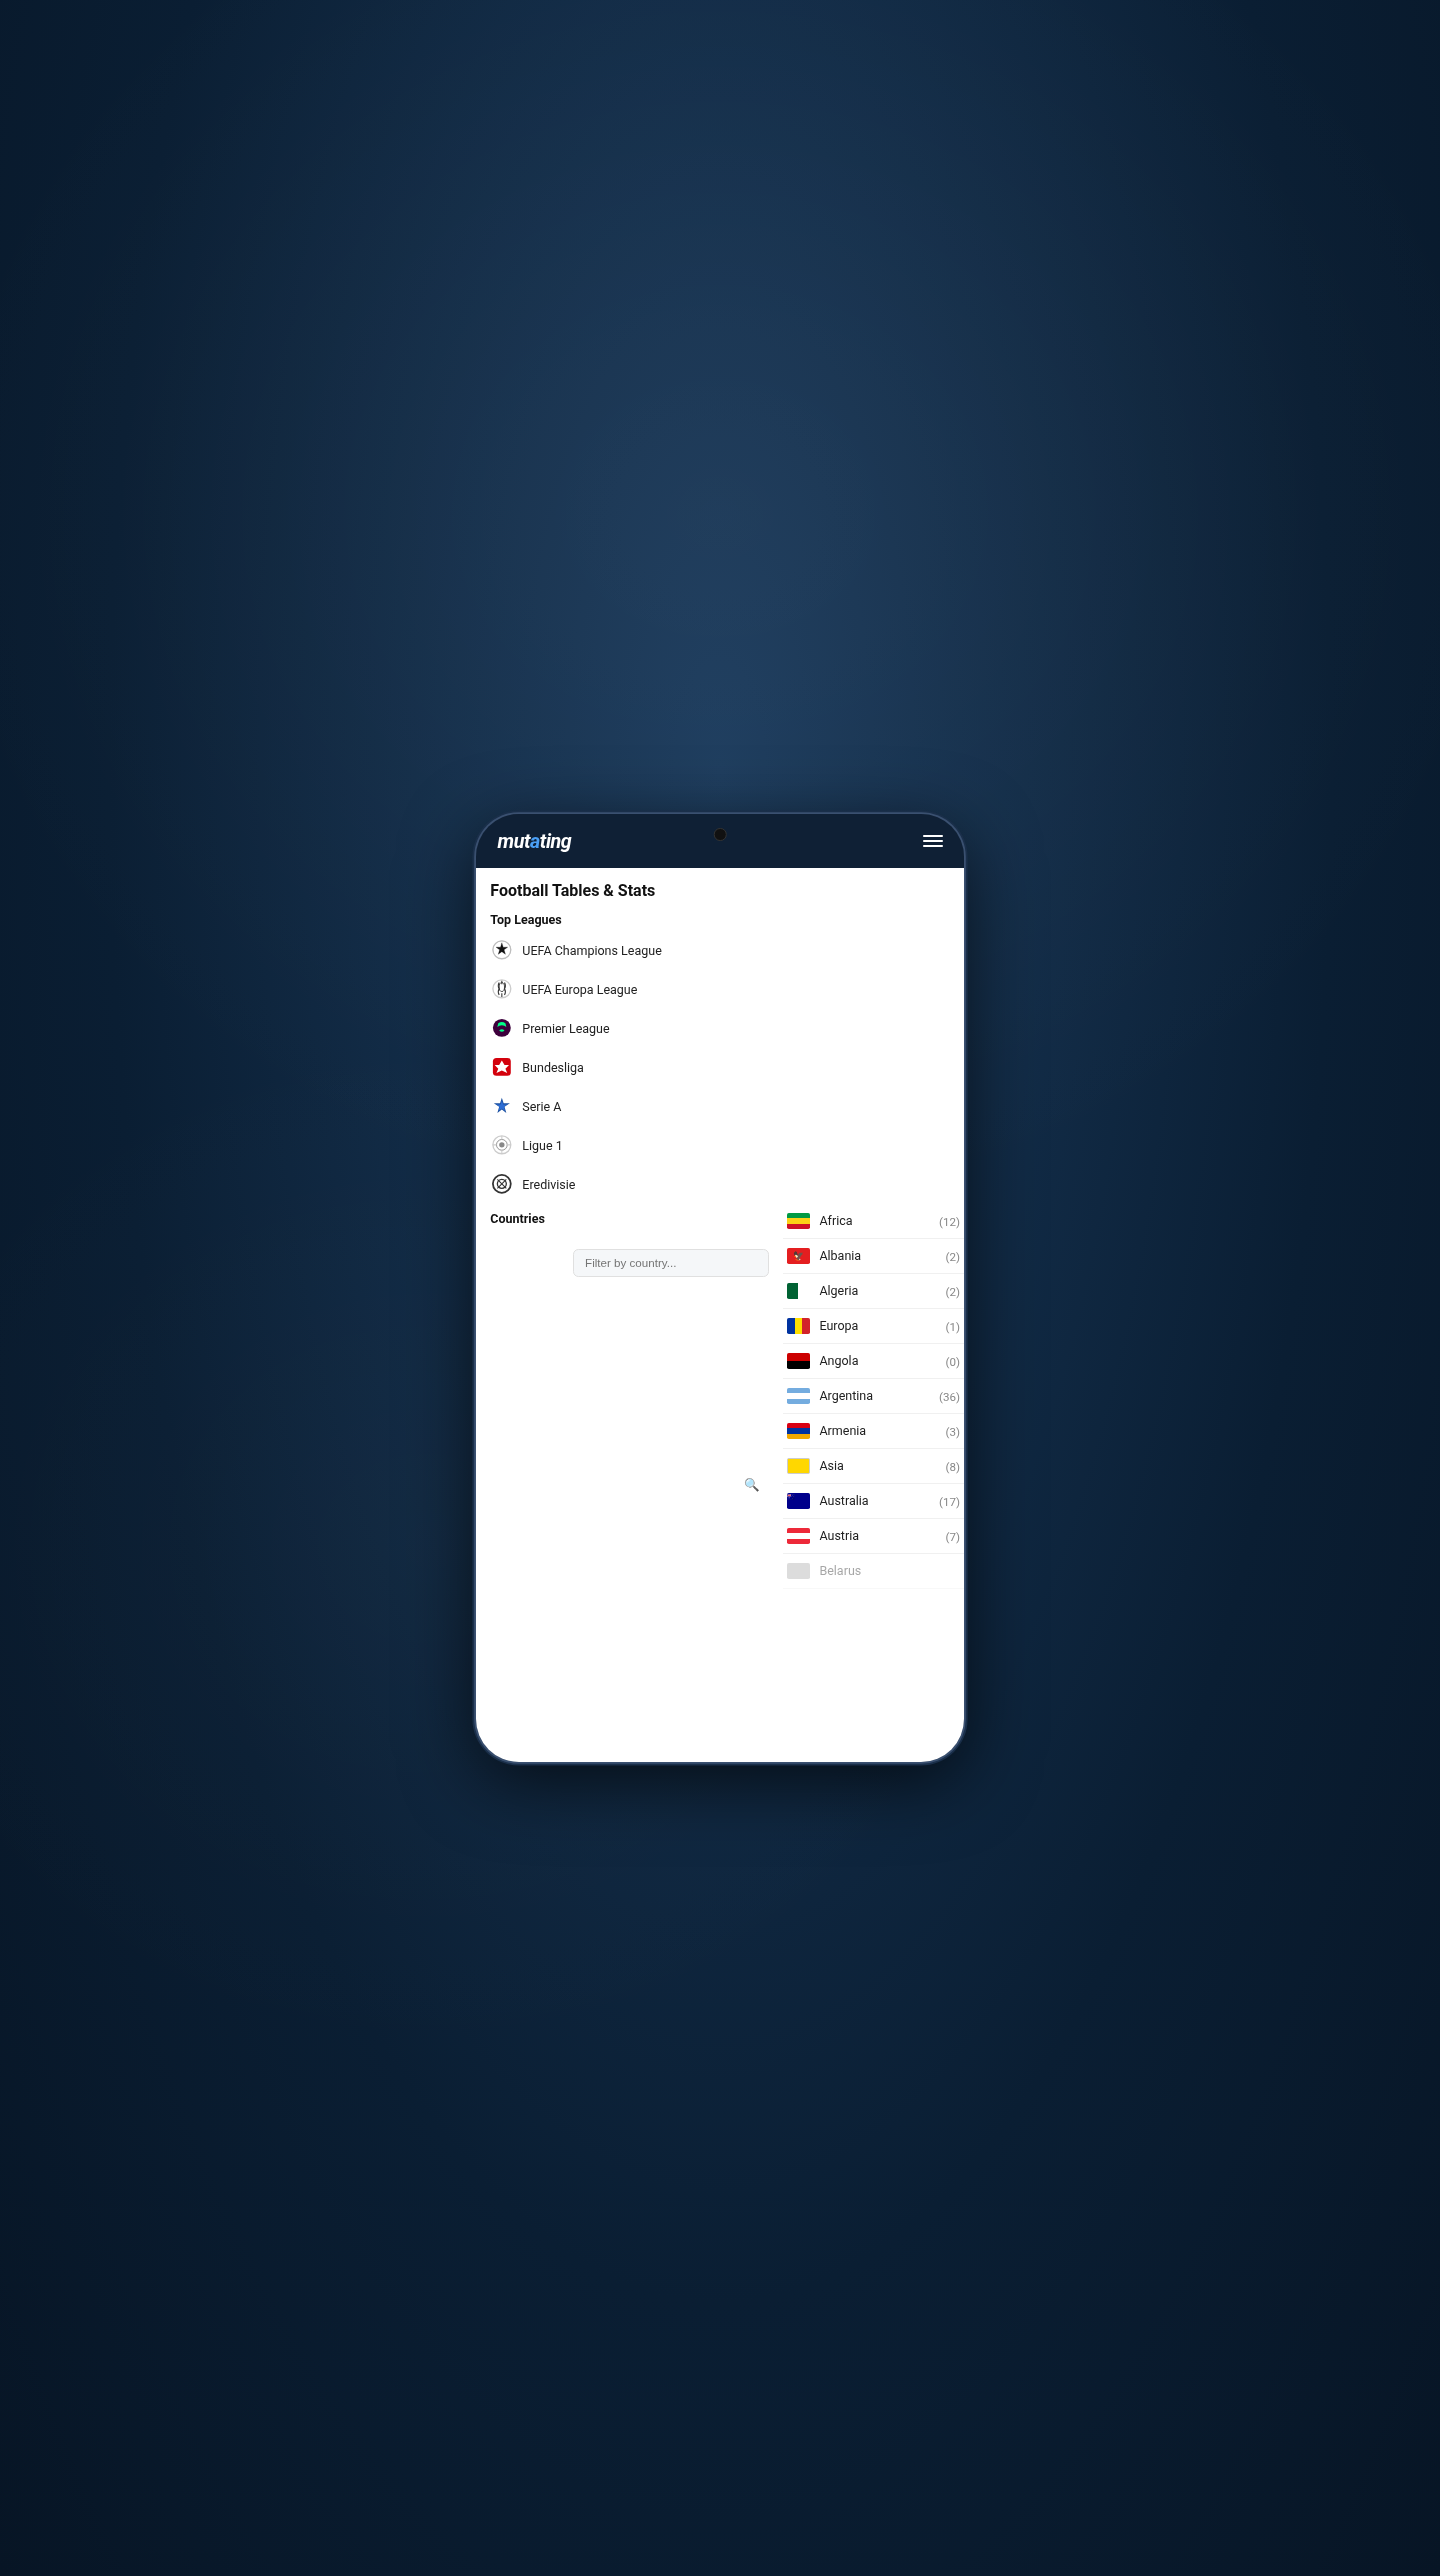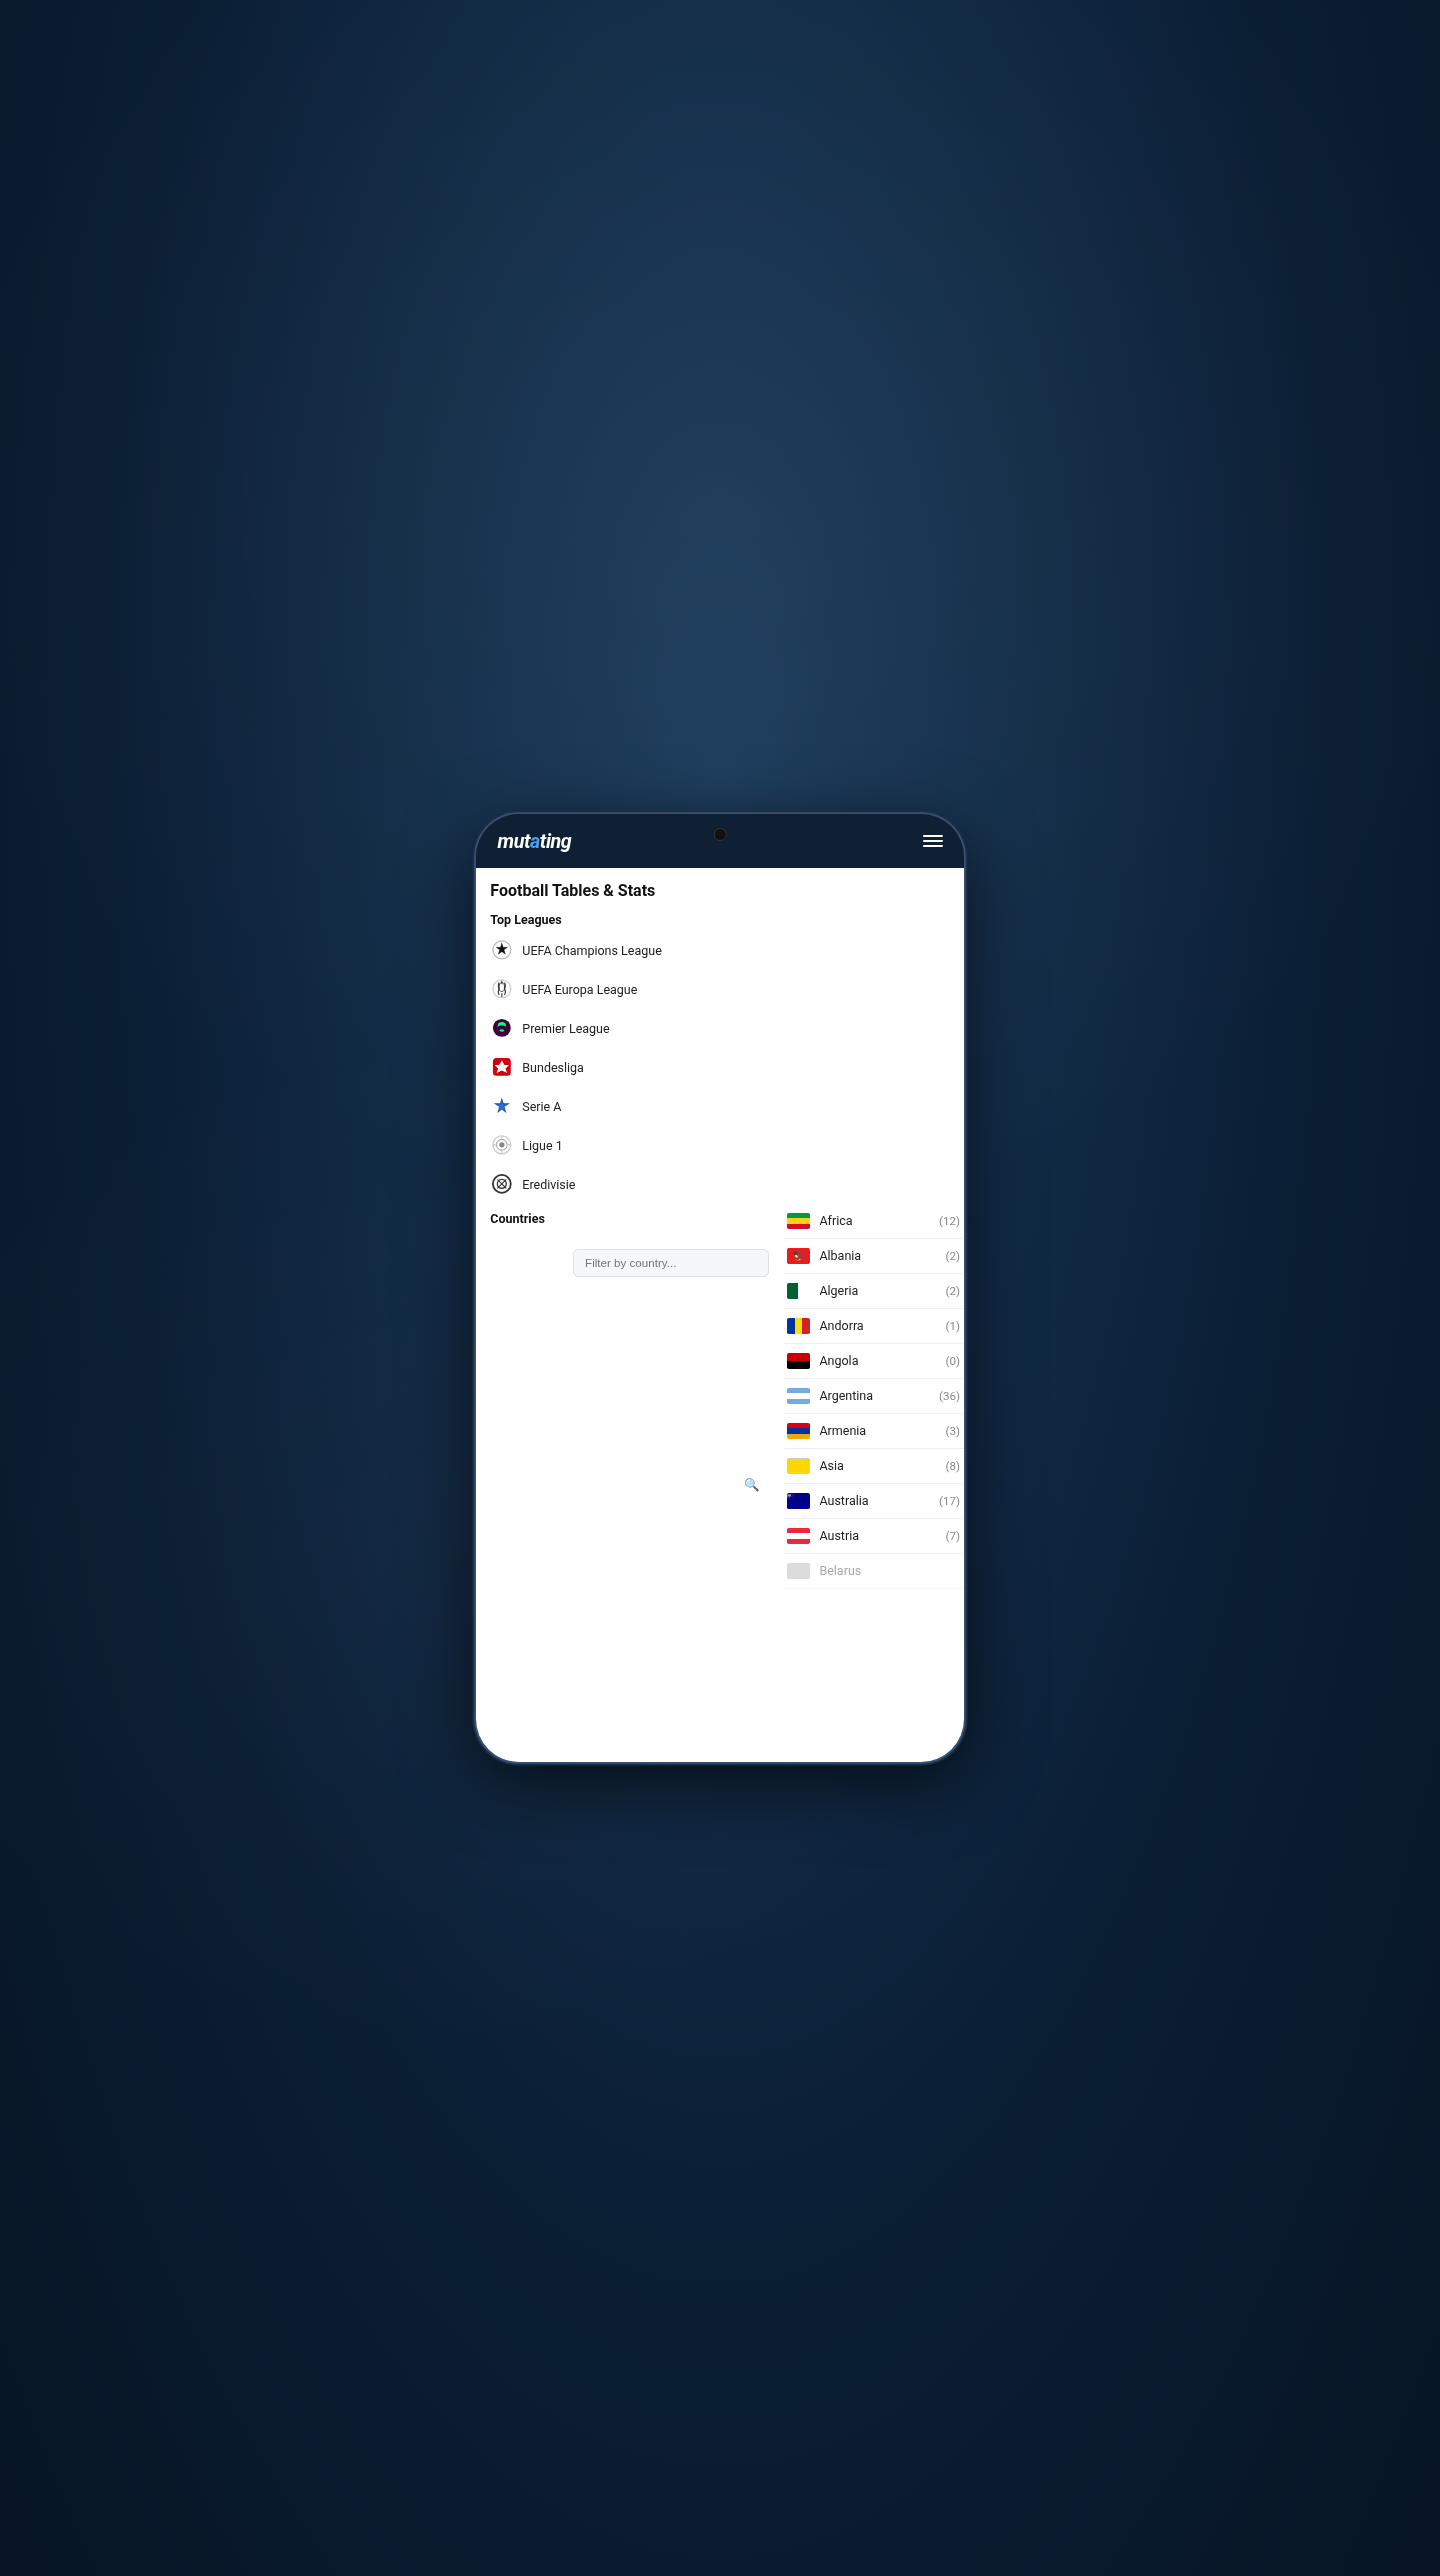--- a/index.html
+++ b/index.html
@@ -180,21 +180,21 @@
       font-size: 12.5px;
     }
 
     .country-list {
       flex: 1;
       overflow: hidden;
     }
 
     .country-item {
       display: flex;
-      align-items: center;
+      align-items: flex-end;
       padding: 9px 4px;
       justify-content: space-between;
       cursor: pointer;
       border-bottom: 0.9px solid #f0f0f0;
       gap: 40px;
     }
 
     .country-left {
       display: flex;
       align-items: center;
@@ -366,21 +366,21 @@
             <div class="country-flag" style="background:linear-gradient(to right, #006233 50%, white 50%); position:relative;">
             </div>
             <span class="country-name">Algeria</span>
           </div>
           <span class="country-count">(2)</span>
         </div>
 
         <div class="country-item">
           <div class="country-left">
             <div class="country-flag flag-andorra"></div>
-            <span class="country-name">Andorra</span>
+            <span class="country-name">Europa</span>
           </div>
           <span class="country-count">(1)</span>
         </div>
 
         <div class="country-item">
           <div class="country-left">
             <div class="country-flag" style="background:linear-gradient(to bottom, #CC0000 50%, #000 50%);"></div>
             <span class="country-name">Angola</span>
           </div>
           <span class="country-count">(0)</span>

